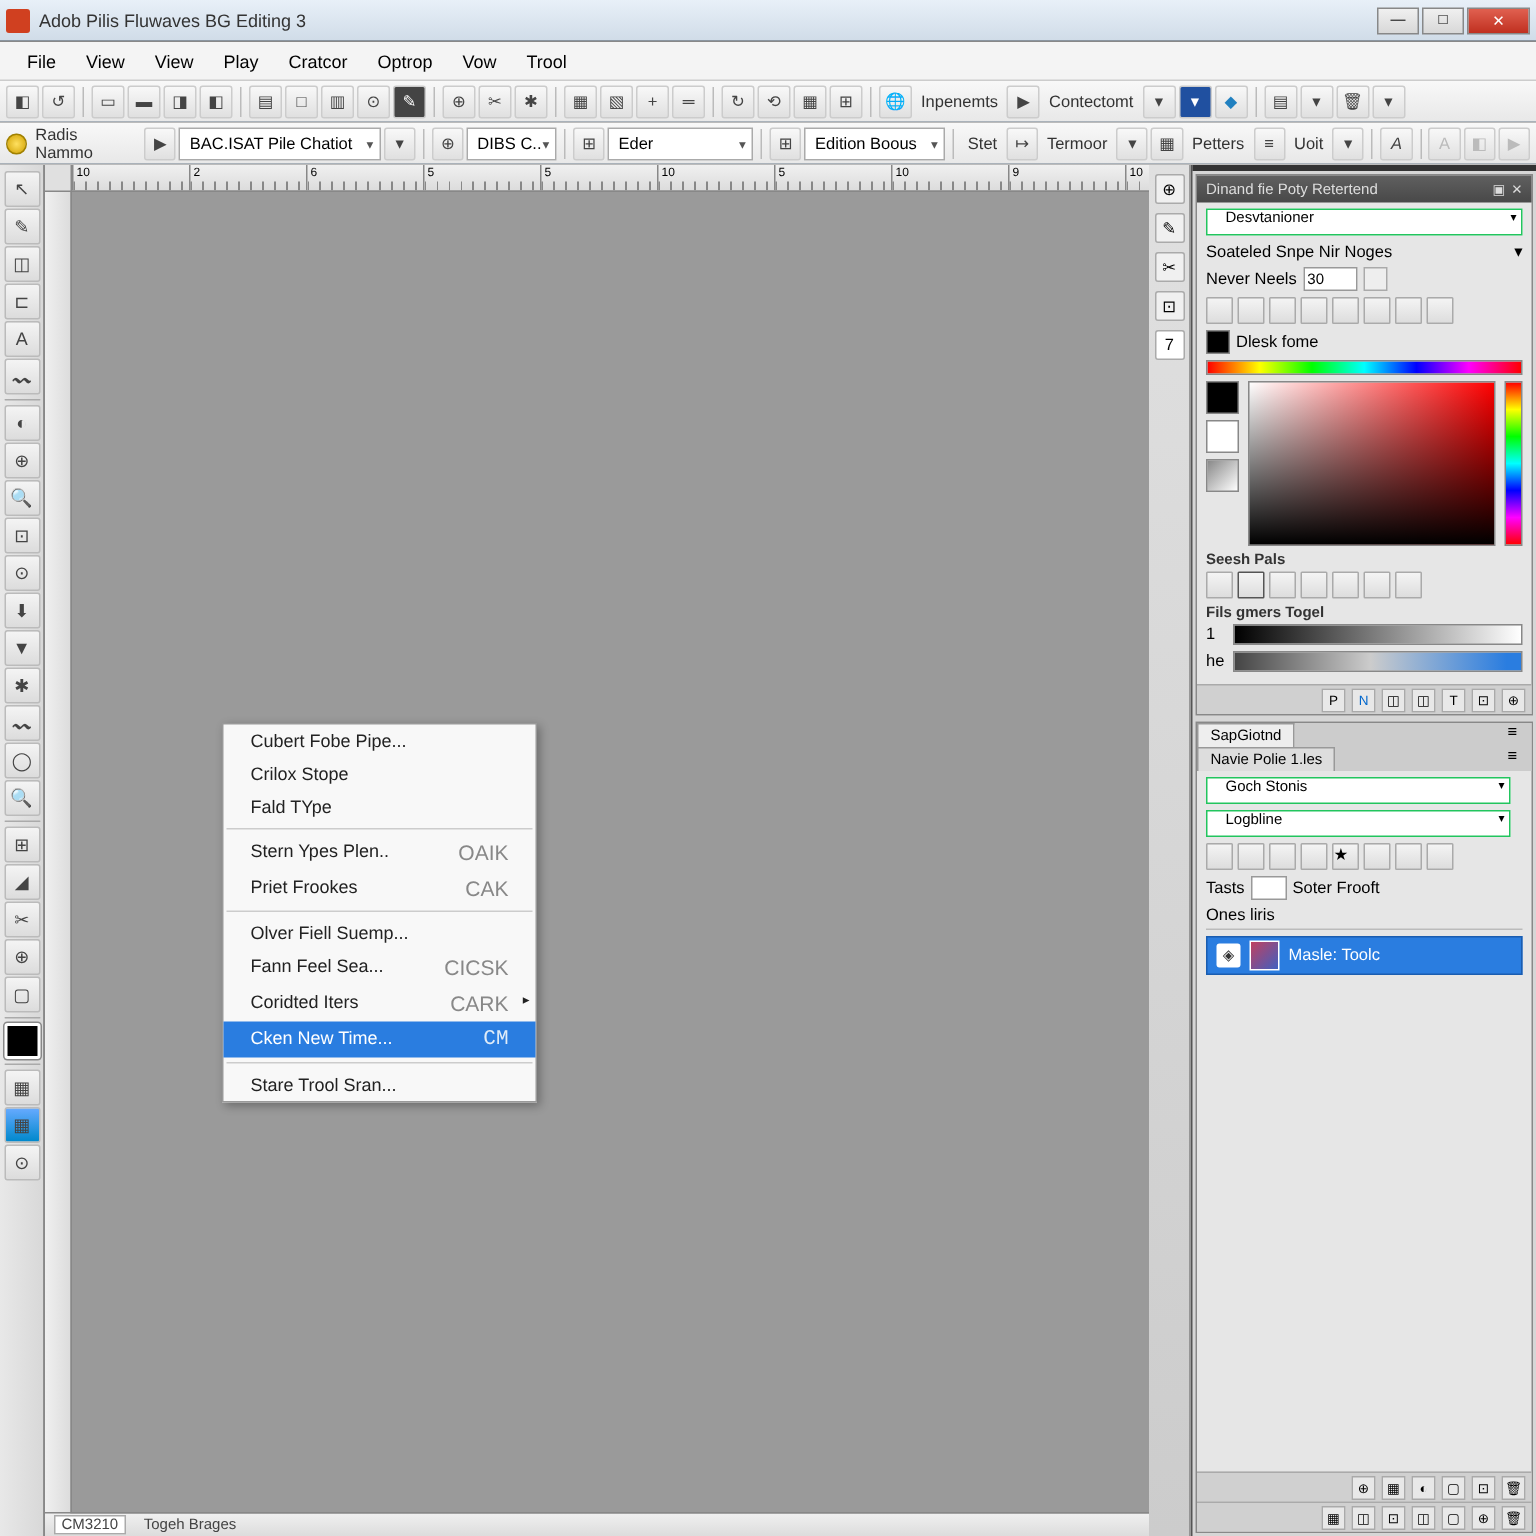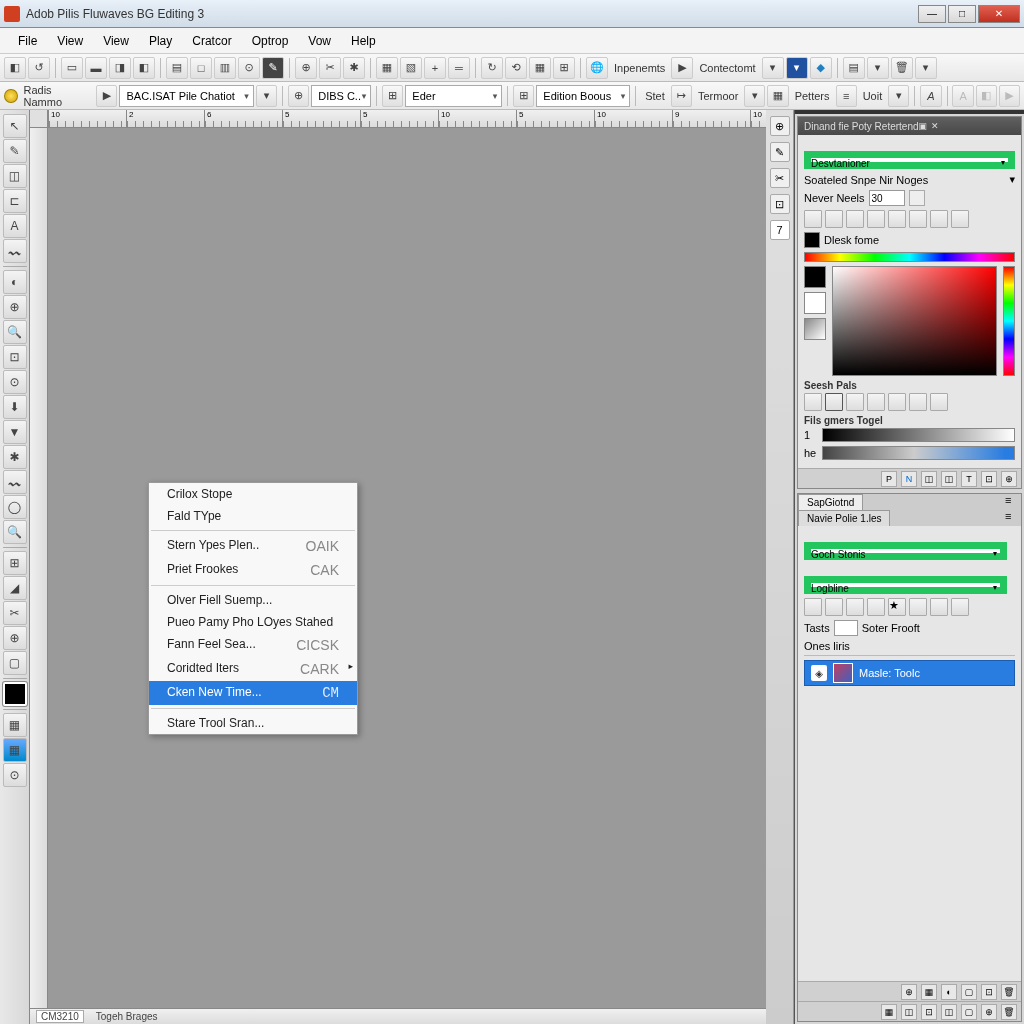--- a/index.html
+++ b/index.html
@@ -51,25 +51,25 @@
 .context-menu .cm-item.highlighted .cm-shortcut { color: #e0ecf8; font-family: Liberation Mono, monospace; }
 .context-menu .cm-item .arrow { position: absolute; right: 4px; font-size: 9px; }
 
 
 .right-dock { width: 230px; background: #d6d6d6; border-left: 1px solid #555; display: flex; flex-direction: column; }
 .dock-strip { width: 28px; background: linear-gradient(#e0e0e0,#ccc); border-right: 1px solid #999; display: flex; flex-direction: column; align-items: center; padding-top: 6px; gap: 6px; }
 .dock-strip .ds { width: 20px; height: 20px; background: #f0f0f0; border: 1px solid #aaa; border-radius: 2px; cursor: pointer; display: flex; align-items: center; justify-content: center; font-size: 11px; }
 .right-wrap { display: flex; height: 100%; }
 
 .panel { background: #e6e6e6; border: 1px solid #888; margin: 2px; font-size: 11px; }
-.panel-header { height: 18px; background: linear-gradient(#606060,#484848); color: #ddd; display: flex; align-items: center; padding: 0 6px; font-size: 10px; }
+.panel-header { height: 18px; background: linear-gradient(#606060,#484848); color: #ddd; display: flex; align-items: center; padding: 0 6px; font-size: 10px; justify-content: space-between; }
 .panel-header .ph-controls { display: flex; gap: 4px; font-size: 9px; }
 .panel-body { padding: 4px 6px; }
 .panel-row { display: flex; align-items: center; gap: 4px; margin-bottom: 4px; }
-.dd-small { height: 18px; background: #fff; border: 7px solid #22c55e; padding: 0 14px 0 0; font-size: 10px; position: relative; flex: 1; cursor: pointer; margin-top: 12px; }
+.dd-small { height: 18px; background: #fff; border: 1px solid #22c55e; padding: 0 14px 0 12px; font-size: 10px; position: relative; flex: 1; cursor: pointer; }
 .dd-small::after { content: "▾"; position: absolute; right: 3px; font-size: 8px; }
 .input-small { width: 36px; height: 16px; background: #fff; border: 1px solid #999; font-size: 10px; padding: 4px 2px; }
 .icon-row { display: flex; gap: 3px; flex-wrap: wrap; }
 .icon-row .ic { width: 18px; height: 18px; background: linear-gradient(#f4f4f4,#ddd); border: 1px solid #aaa; cursor: pointer; border-radius: 1px; }
 
 .hue-strip { height: 10px; background: linear-gradient(90deg, red, yellow, lime, cyan, blue, magenta, red); border: 1px solid #888; margin: 4px 0; }
 .color-picker-area { display: flex; gap: 6px; }
 .color-wells { display: flex; flex-direction: column; gap: 4px; }
 .well { width: 22px; height: 22px; border: 1px solid #888; }
 .sv-box { flex: 1; height: 110px; background: linear-gradient(to right, #fff, #f00); position: relative; border: 1px solid #888; }
@@ -107,21 +107,21 @@
 </div>
 
 <div class="menubar">
   <div class="menu-item">File</div>
   <div class="menu-item">View</div>
   <div class="menu-item">View</div>
   <div class="menu-item">Play</div>
   <div class="menu-item">Cratcor</div>
   <div class="menu-item">Optrop</div>
   <div class="menu-item">Vow</div>
-  <div class="menu-item">Help</div>
+  <div class="menu-item">Trool</div>
 </div>
 
 <div class="toolbar">
   <div class="tool-btn">◧</div>
   <div class="tool-btn">↺</div>
   <div class="tool-sep"></div>
   <div class="tool-btn">▭</div>
   <div class="tool-btn">▬</div>
   <div class="tool-btn">◨</div>
   <div class="tool-btn">◧</div>
@@ -248,40 +248,40 @@
       <div class="tick-group">5</div>
       <div class="tick-group">10</div>
       <div class="tick-group">9</div>
       <div class="tick-group">10</div>
     </div>
     <div class="ruler-v"></div>
     <div class="canvas">
 
       <div class="context-menu" style="left:100px; top:354px;" id="ctx">
           <div class="cm-item">
+            <span>Cubert Fobe Pipe...</span>
+          </div>
+          <div class="cm-item">
             <span>Crilox Stope</span>
           </div>
           <div class="cm-item">
             <span>Fald TYpe</span>
           </div>
           <div class="cm-sep"></div>
           <div class="cm-item">
             <span>Stern Ypes Plen..</span>
             <span class="cm-shortcut">OAIK</span>
           </div>
           <div class="cm-item">
             <span>Priet Frookes</span>
             <span class="cm-shortcut">CAK</span>
           </div>
           <div class="cm-sep"></div>
           <div class="cm-item">
             <span>Olver Fiell Suemp...</span>
-          </div>
-          <div class="cm-item">
-            <span>Pueo Pamy Pho LOyes Stahed</span>
           </div>
           <div class="cm-item">
             <span>Fann Feel Sea...</span>
             <span class="cm-shortcut">CICSK</span>
           </div>
           <div class="cm-item">
             <span>Coridted Iters</span>
             <span class="cm-shortcut">CARK</span>
             <span class="arrow">▸</span>
           </div>

